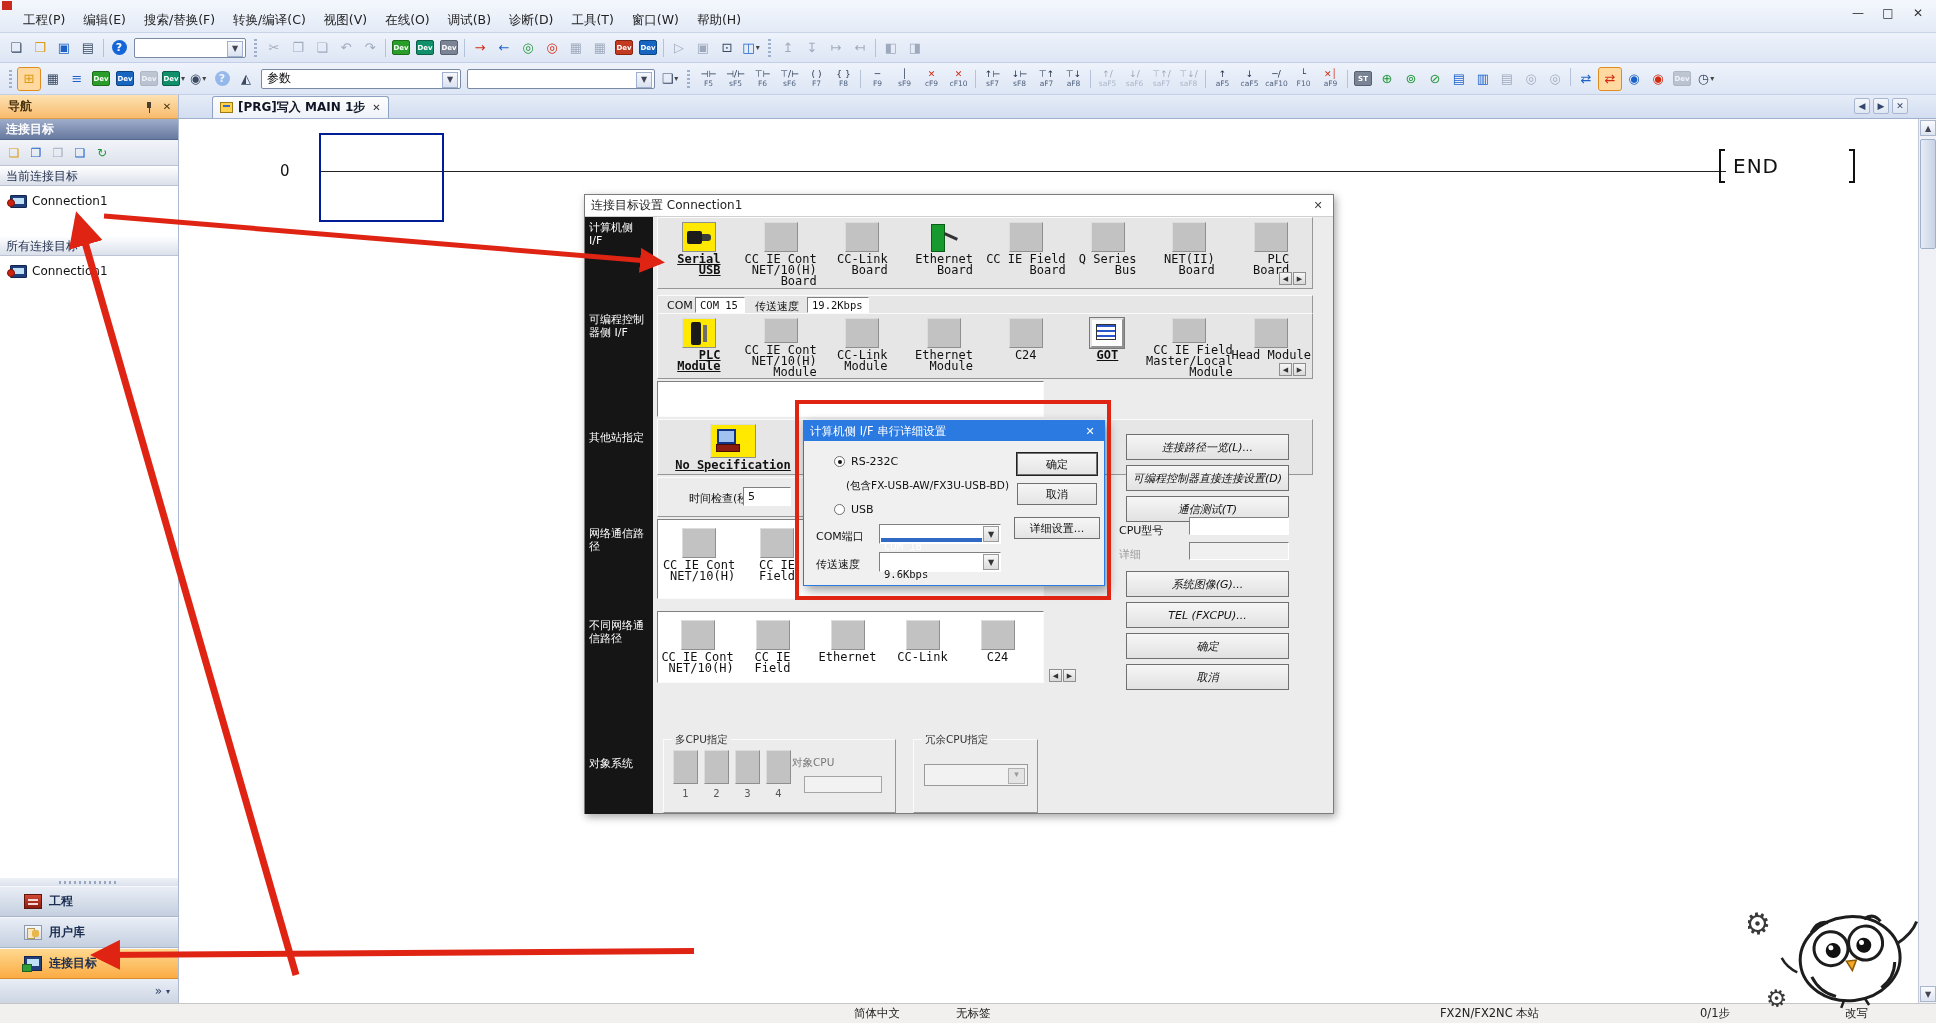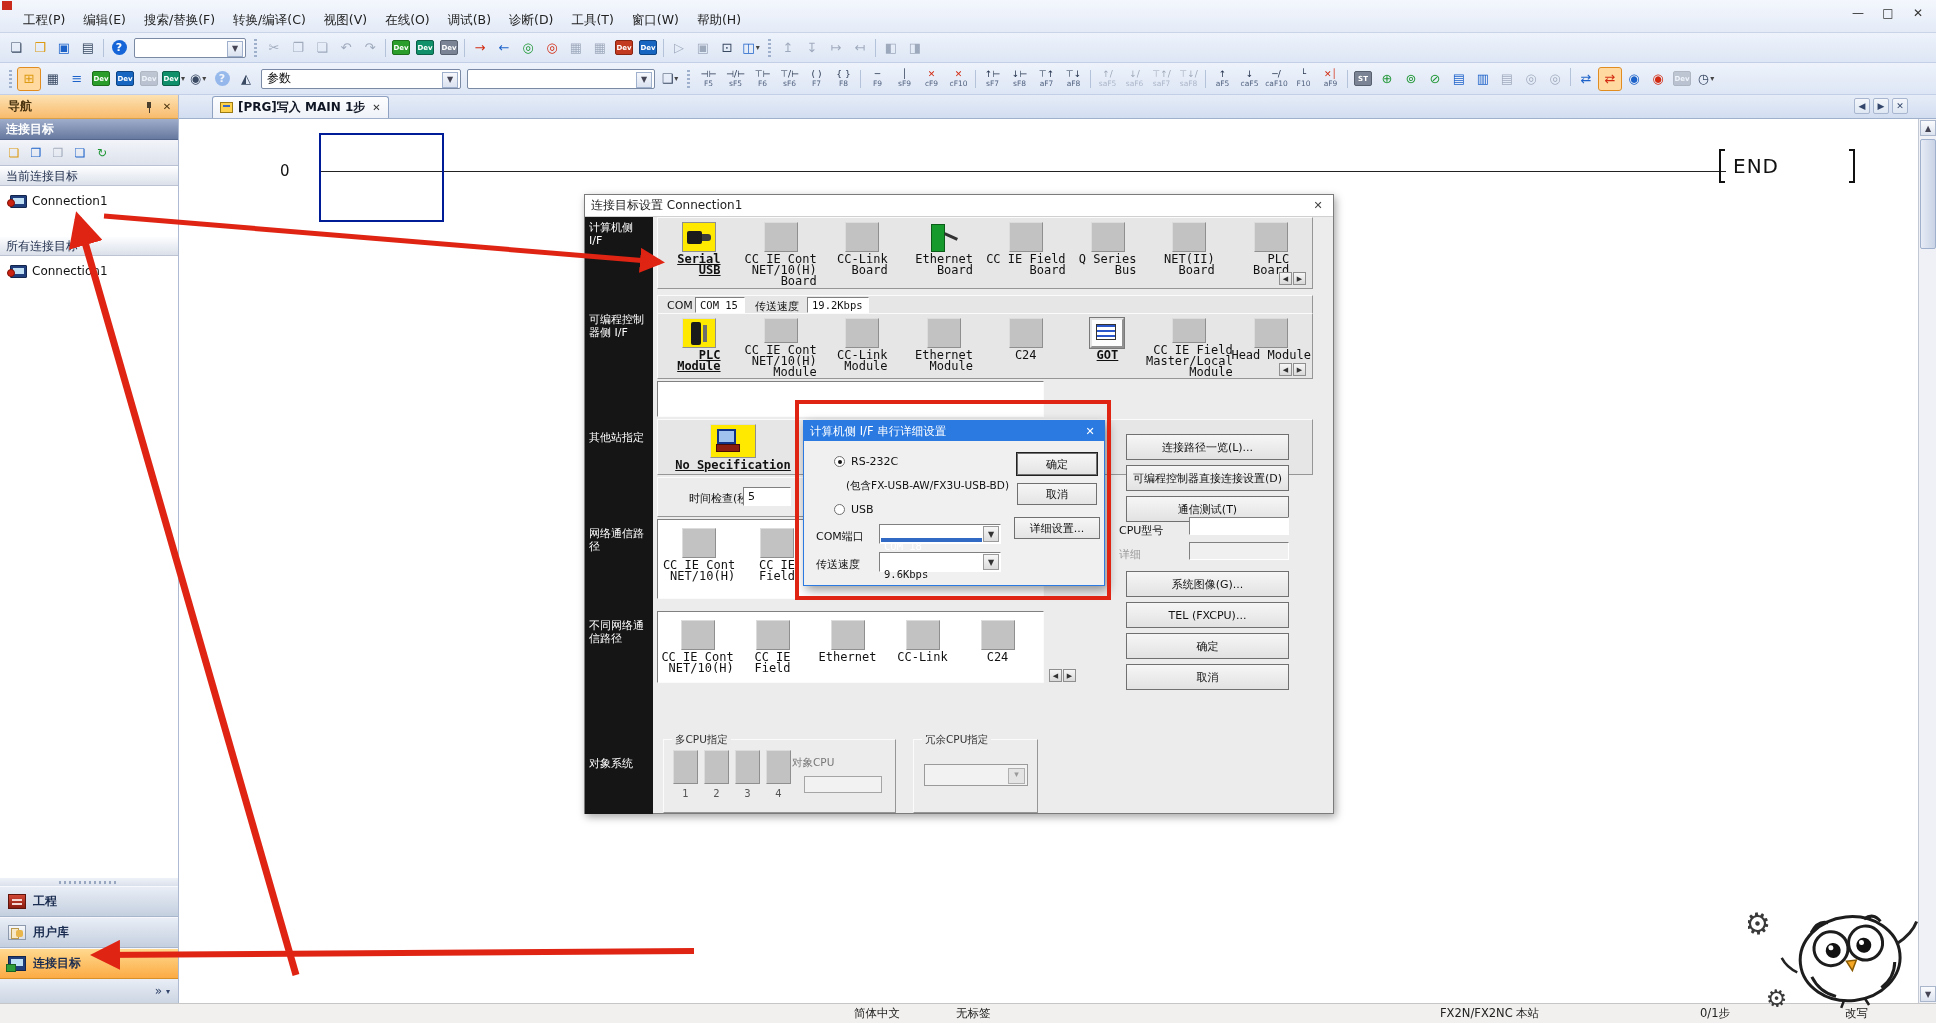--- a/index.html
+++ b/index.html
@@ -59,21 +59,21 @@
   .nav-tools .tbico { min-width:20px; height:20px; font-size:12px; }
   .nav-sechead { height:20px; background:linear-gradient(#fcfdfe,#dbe0ea); border-top:1px solid #fff; border-bottom:1px solid #bcc4d4; font-size:12px; color:#22304e; display:flex; align-items:center; padding-left:6px; }
   .nav-item { height:22px; background:#fff; display:flex; align-items:flex-end; gap:5px; padding-left:10px; font-size:12px; color:#111; }
   .nav-spacer28 { height:28px; background:#fff; }
   .nav-fill { flex:1; background:#fff; }
   .ic-conn { width:17px; height:13px; position:relative; background:#203d7c; border:1px solid #12254d; border-radius:1px; }
   .ic-conn::before { content:""; position:absolute; left:2px; top:2px; right:2px; bottom:3px; background:#bfe0f5; }
   .ic-conn::after { content:""; position:absolute; left:-4px; top:3px; width:6px; height:6px; border-radius:50%; background:#cc2211; border:1px solid #7d1005; }
   .nav-grip { height:8px; background:linear-gradient(#eef1f7,#dbe1ec); display:flex; align-items:center; justify-content:center; }
   .nav-grip::before { content:""; width:60px; height:3px; background:repeating-linear-gradient(90deg,#9aa7c0 0 2px,transparent 2px 5px); }
-  .navbtn { height:31px; display:flex; align-items:center; gap:7px; padding-left:8px; background:linear-gradient(#e9eef6,#c4cfdf); border-top:1px solid #f6f8fb; border-bottom:1px solid #a9b5ca; font-weight:bold; color:#1a2c50; cursor:default; }
+  .navbtn { height:31px; display:flex; align-items:center; gap:7px; padding-left:24px; background:linear-gradient(#e9eef6,#c4cfdf); border-top:1px solid #f6f8fb; border-bottom:1px solid #a9b5ca; font-weight:bold; color:#1a2c50; cursor:default; }
   .navbtn.active { background:linear-gradient(#ffd98f,#fcab44); border-bottom:1px solid #d98f27; }
   .nav-chevron { height:24px; background:linear-gradient(#e9eef6,#ccd5e3); display:flex; align-items:center; justify-content:flex-end; padding-right:8px; color:#33456a; font-size:12px; gap:4px; }
   .bi { width:18px; height:15px; position:relative; }
   .bi.ic-proj { background:linear-gradient(#d24836,#8a1d10); border:1px solid #5e150b; }
   .bi.ic-proj::before { content:""; position:absolute; left:3px; top:4px; right:3px; height:2px; background:#f5d9d4; box-shadow:0 4px 0 #f5d9d4; }
   .bi.ic-ulib { background:linear-gradient(#f6f8fa,#d9dee6); border:1px solid #8d99ad; }
   .bi.ic-ulib::before { content:""; position:absolute; left:2px; top:2px; width:6px; height:9px; background:#f7e9c8; border:1px solid #bb9a4e; }
   .bi.ic-ulib::after { content:""; position:absolute; right:2px; top:4px; width:7px; height:7px; background:#e8b64a; border-radius:2px; }
   .bi.ic-conn2 { background:#203d7c; border:1px solid #12254d; }
   .bi.ic-conn2::before { content:""; position:absolute; left:2px; top:2px; right:2px; bottom:4px; background:#bfe0f5; }
@@ -158,21 +158,21 @@
   .access-note { position:absolute; left:10px; top:5px; font-size:11px; }
   .grouplab { position:absolute; top:-7px; left:8px; background:#ececec; padding:0 3px; font-size:10.5px; color:#333; }
   .mcpu { display:inline-flex; flex-direction:column; align-items:center; margin:10px 3px 0 3px; }
   .mbox { width:25px; height:34px; background:#c2c2c2; border:1px solid #8f8f8f; border-top-color:#dcdcdc; border-left-color:#dcdcdc; }
   .mnum { font-size:10px; color:#555; margin-top:4px; }
   .tcpu-label { position:absolute; left:128px; top:16px; font-size:10.5px; color:#777; }
   .tcpu-field { position:absolute; left:140px; top:36px; width:78px; height:17px; background:#f2f2f2; border:1px solid #a5a5a5; }
   .red-drop { position:absolute; left:10px; top:24px; width:104px; height:22px; background:#f2f2f2; border:1px solid #9a9a9a; }
   .red-drop::after { content:"▾"; position:absolute; right:2px; top:3px; width:15px; height:14px; text-align:center; font-size:9px; color:#999; background:#e4e4e4; border:1px solid #b0b0b0; }
   .rcol { position:absolute; left:473px; width:163px; }
-  .rbtn { width:163px; height:26px; margin-bottom:5px; background:linear-gradient(#f6f6f6,#e2e2e2); border:1px solid #707070; display:flex; align-items:center; justify-content:center; font-size:11px; color:#111; cursor:default; }
+  .rbtn { width:163px; height:26px; margin-bottom:5px; background:linear-gradient(#f6f6f6,#e2e2e2); border:1px solid #707070; display:flex; align-items:center; justify-content:center; font-size:11px; color:#111; cursor:default;font-style:italic; }
   .flabel { position:absolute; font-size:11px; color:#111; }
   .flabel.gray { color:#9a9a9a; }
   .ffield { position:absolute; width:100px; height:18px; background:#fff; border:1px solid; border-color:#808080 #fff #fff #808080; }
   .ffield.gray { background:#f0f0f0; }
 
   
   .serial-dialog { left:803px; top:420px; width:302px; height:166px; background:#f0f0f0; border:1px solid #2a7ae2; z-index:20; box-shadow:3px 4px 10px rgba(0,0,0,.4); }
   .sd-title { height:20px; background:#2a7ae2; color:#fff; display:flex; align-items:center; padding:0 6px; font-size:11.5px; }
   .sd-title .tt { flex:1; }
   .sd-title .sd-close { font-size:11px; width:16px; text-align:center; }

